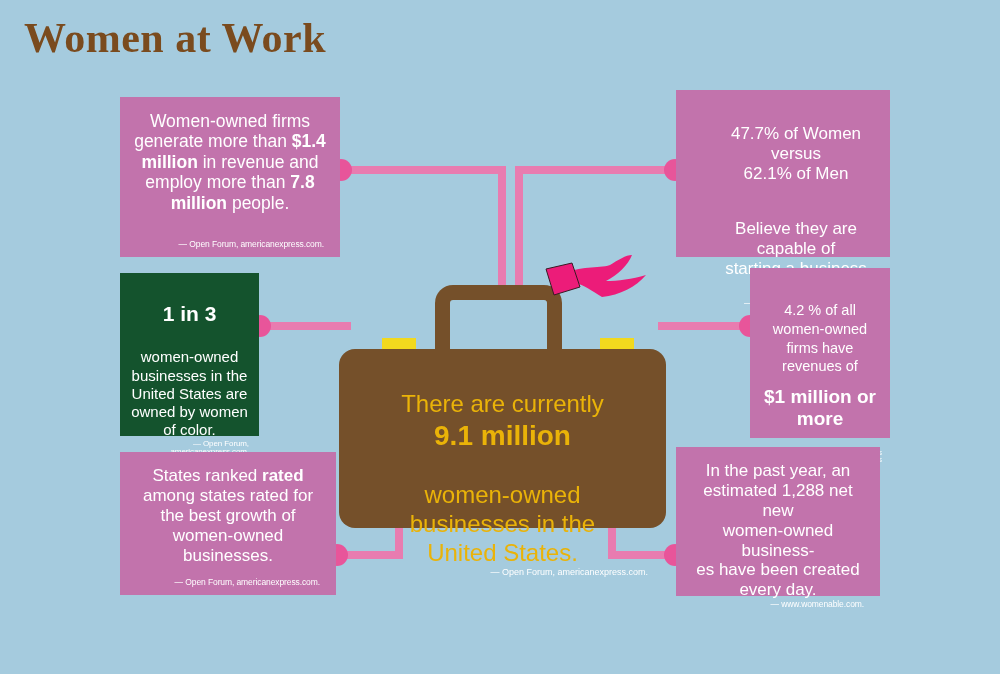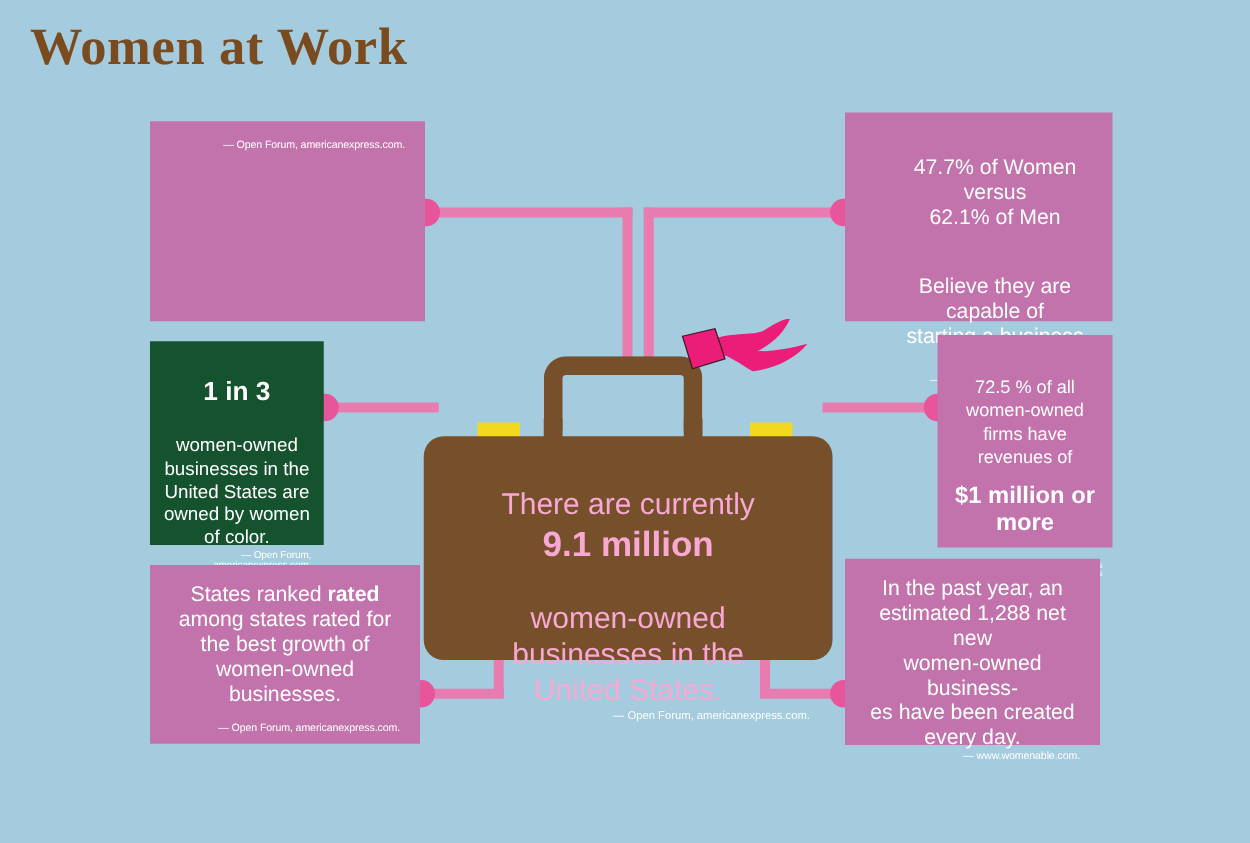--- a/index.html
+++ b/index.html
@@ -83,21 +83,21 @@
   #latch-l{left:43px;top:53px;}
   #latch-r{left:261px;top:53px;}
   #bc-body{
     position:absolute;left:0;top:64px;width:327px;height:179px;
     background:#75502a;border-radius:16px;
     box-sizing:border-box;
     display:flex;flex-direction:column;
     padding:12px 18px 6px 18px;
   }
   #bc-text{
-    flex:1 1 auto;text-align:center;color:#f9a8d4;
+    flex:1 1 auto;text-align:center;color:#eab308;
     font-size:24px;line-height:1.2;white-space:pre-line;
   }
   #bc-text .bc-big{display:block;font-size:28px;font-weight:bold;}
   #bc-src{text-align:right;font-size:9px;color:#ffffff;padding-bottom:2px;}
 
   
   #hand{position:absolute;left:540px;top:255px;width:118px;height:62px;}
 </style>
 </head>
 <body style="background: rgb(165, 203, 222);">
@@ -125,20 +125,25 @@
     <circle cx="337" cy="555" r="11" fill="#e8559a"></circle>
 
     <rect x="608" y="525" width="8" height="32" fill="#e87cb0"></rect>
     <rect x="608" y="551" width="67" height="8" fill="#e87cb0"></rect>
     <circle cx="675" cy="555" r="11" fill="#e8559a"></circle>
   </svg>
 
   <div id="page-title" style="color: rgb(122, 75, 30);">Women at Work</div>
 
   <div class="fact-box" id="box-tl" style="background: rgb(194, 115, 172);">
+    <div class="fact-text"><span>Women-owned firms
+generate more than </span><b>$1.4
+million</b><span> in revenue and
+employ more than </span><b>7.8
+million</b><span> people.</span></div>
     <div class="fact-src">— Open Forum, americanexpress.com.</div>
   </div>
 
   <div class="fact-box" id="box-tr" style="background: rgb(194, 115, 172);">
     <div class="fact-text">
       <div style="white-space:pre-line;">47.7% of Women
 versus
 62.1% of Men</div>
       <div style="white-space:pre-line;margin-top:16px;">Believe they are capable of
 starting a business</div>
@@ -153,21 +158,21 @@
 businesses in the
 United States are
 owned by women
 of color.</span>
     </div>
     <div class="fact-src">— Open Forum, americanexpress.com.</div>
   </div>
 
   <div class="fact-box" id="box-mr" style="padding: 14px 6px 4px; background: rgb(194, 115, 172);">
     <div class="fact-text">
-      <span style="white-space:pre-line;">72.5 % of all
+      <span style="white-space:pre-line;">4.2 % of all
 women-owned
 firms have
 revenues of</span>
       <span class="big-line" style="white-space:pre-line;">$1 million or
 more</span>
     </div>
     <div class="fact-src">— National Association of Women Business Owners</div>
   </div>
 
   <div class="fact-box" id="box-bl" style="background: rgb(194, 115, 172);">

